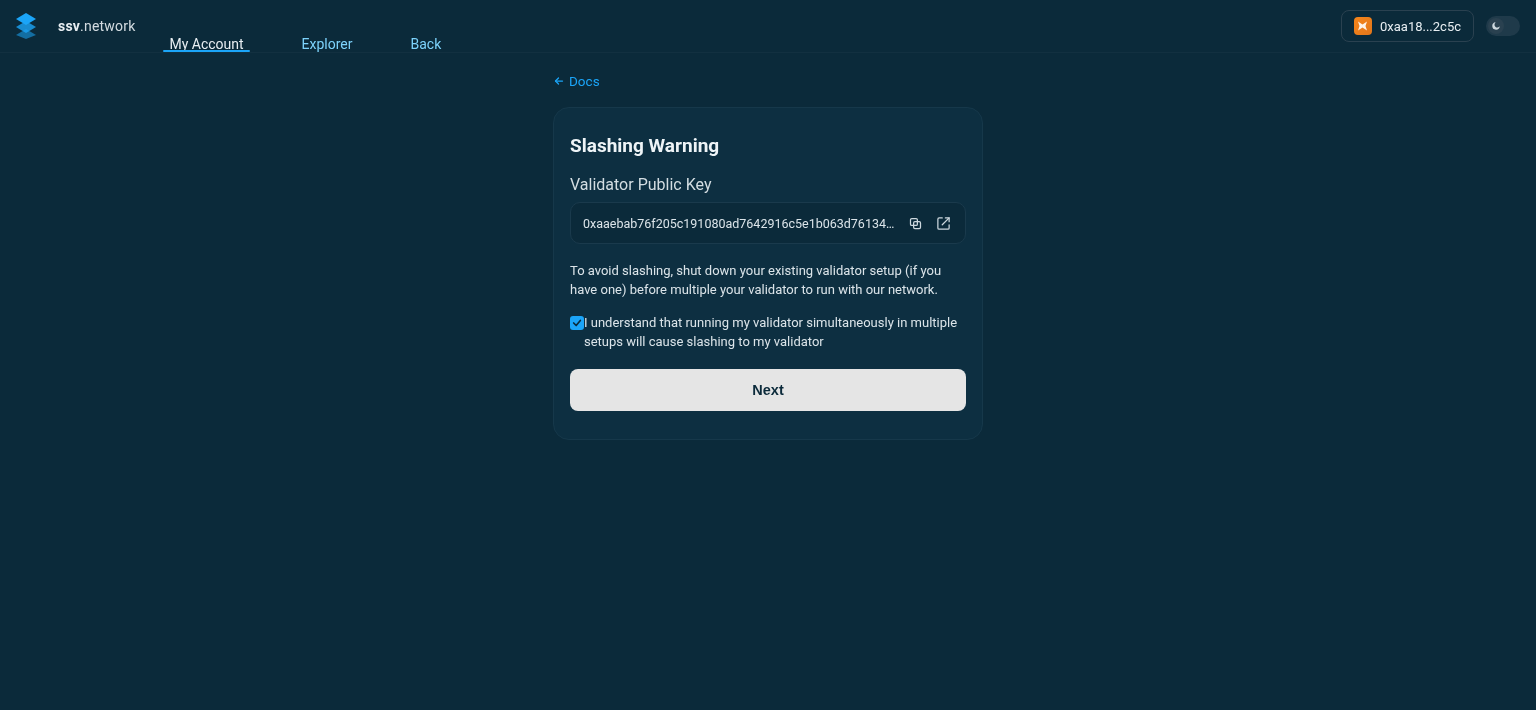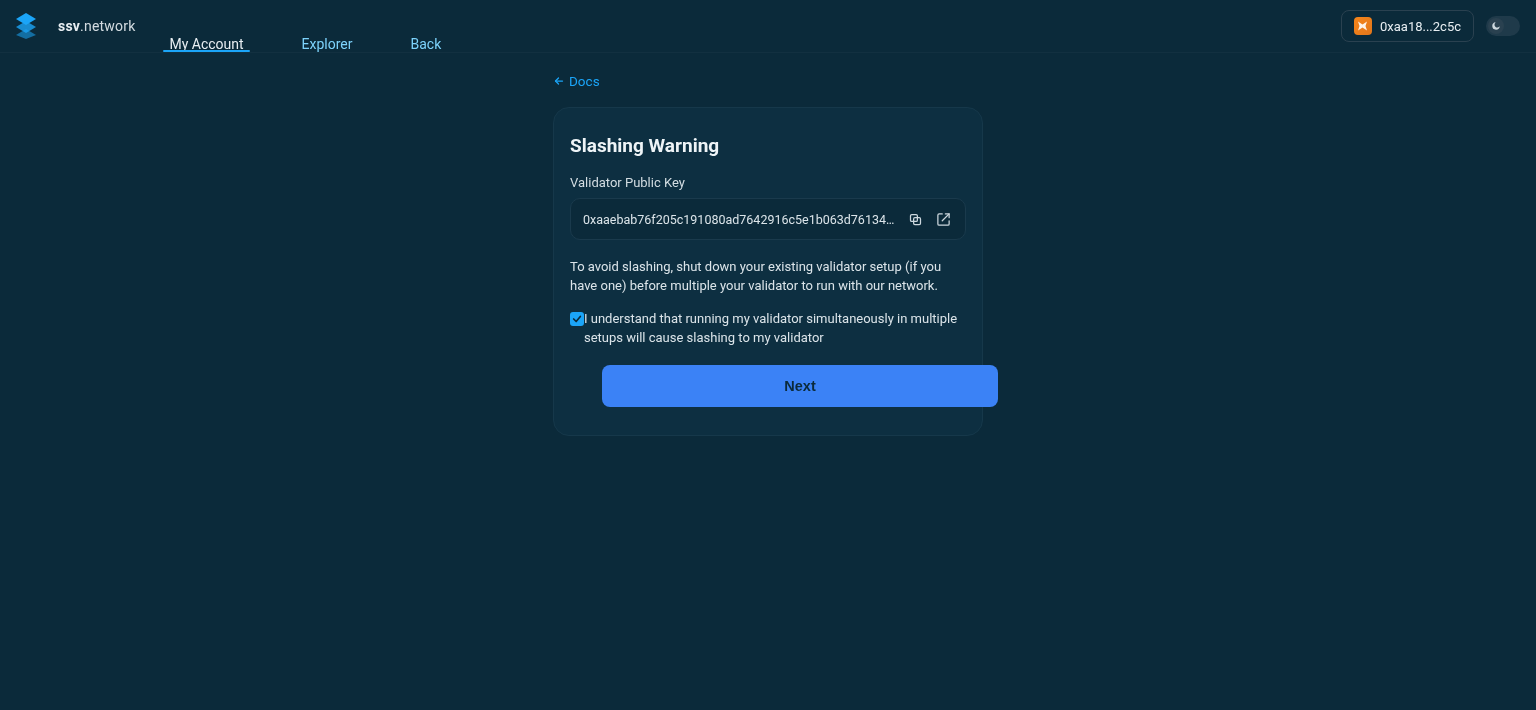--- a/index.html
+++ b/index.html
@@ -123,21 +123,21 @@
     padding: 26px 16px 28px;
     width: 430px;
   }
   .card-title {
     font-size: 19px;
     font-weight: 700;
     margin-bottom: 18px;
     color: #eef4f7;
   }
   .field-label {
-    font-size: 13px;
+    font-size: 16px;
     color: #d3dde2;
     margin-bottom: 8px;
   }
   .key-box {
     background: #0b2a3a;
     border: 1px solid #1a3a4c;
     border-radius: 10px;
     padding: 10px 12px;
     display: flex;
     align-items: center;
@@ -186,28 +186,27 @@
   .ack-text {
     font-size: 13px;
     color: #dbe4e9;
     line-height: 1.45;
   }
 
   .primary-btn {
     width: 100%;
     height: 42px;
     border-radius: 8px;
-    background: #3b82f6;
+    background: #e5e5e5;
     color: #0b2a3a;
     font-weight: 600;
     font-size: 14.5px;
     display:flex;align-items:center;justify-content:center;
     cursor: pointer;
     border: none;
-    margin-left: 32px;
   }
 </style>
 </head>
 <body>
 
 <div class="nav">
   <div class="logo">
     <svg width="20" height="26" viewBox="0 0 20 26" fill="none">
       <path d="M10 0 L20 6 L10 12 L0 6 Z" fill="#1ba5f8"></path>
       <path d="M10 8 L20 14 L10 20 L0 14 Z" fill="#1ba5f8" opacity=".8"></path>

